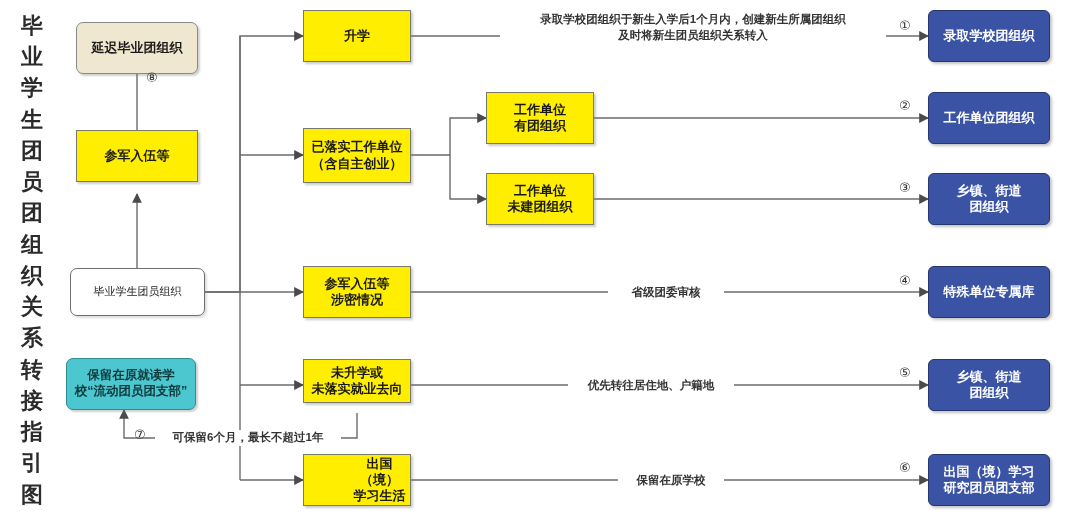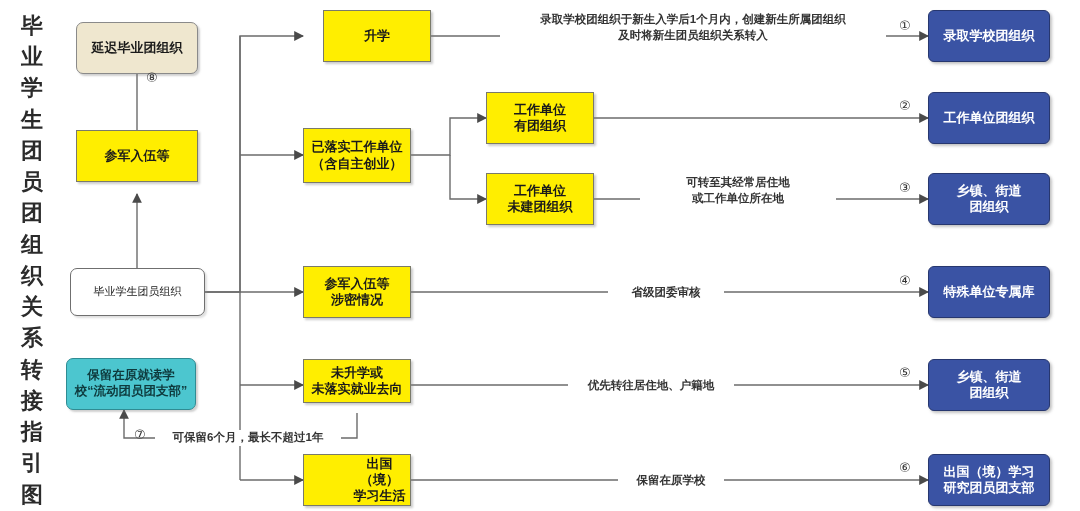--- a/index.html
+++ b/index.html
@@ -93,21 +93,21 @@
 
   <div class="node beige" style="left:76px;top:10px;width:122px;height:52px;margin-top:12px;">延迟毕业团组织</div>
 
   <div class="node yellow" style="left:76px;top:130px;width:122px;height:52px;">参军入伍等</div>
 
   <div class="node white" style="left:70px;top:268px;width:135px;height:48px;">毕业学生团员组织</div>
 
   <div class="node cyan" style="left:66px;top:358px;width:130px;height:52px;">保留在原就读学
 校“流动团员团支部”</div>
 
-  <div class="node yellow" style="left:303px;top:10px;width:108px;height:52px;margin-left:20px;">升学</div>
+  <div class="node yellow" style="left:303px;top:10px;width:108px;height:52px;">升学</div>
 
   <div class="node yellow" style="left:303px;top:128px;width:108px;height:55px;">已落实工作单位
 （含自主创业）</div>
 
   <div class="node yellow" style="left:486px;top:92px;width:108px;height:52px;">工作单位
 有团组织</div>
 
   <div class="node yellow" style="left:486px;top:173px;width:108px;height:52px;">工作单位
 未建团组织</div>
 
@@ -131,22 +131,20 @@
 
   <div class="node blue" style="left:928px;top:359px;width:122px;height:52px;">乡镇、街道
 团组织</div>
 
   <div class="node blue" style="left:928px;top:454px;width:122px;height:52px;">出国（境）学习
 研究团员团支部</div>
 
   <div class="edge-label" style="left:500px;top:12px;width:380px;">录取学校团组织于新生入学后1个月内，创建新生所属团组织
 及时将新生团员组织关系转入</div>
 
-  <div class="edge-label" style="left:640px;top:175px;width:190px;">可转至其经常居住地
-或工作单位所在地</div>
 
   <div class="edge-label" style="left:608px;top:285px;width:110px;">省级团委审核</div>
 
   <div class="edge-label" style="left:568px;top:378px;width:160px;">优先转往居住地、户籍地</div>
 
   <div class="edge-label" style="left:618px;top:473px;width:100px;">保留在原学校</div>
 
   <div class="edge-label" style="left:155px;top:430px;width:180px;">可保留6个月，最长不超过1年</div>
 
   <div class="step-num" style="left:899px;top:18px;">①</div>

